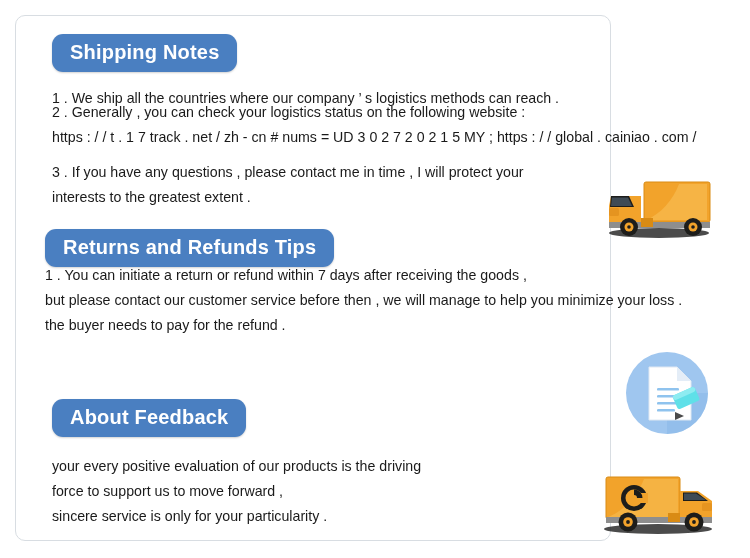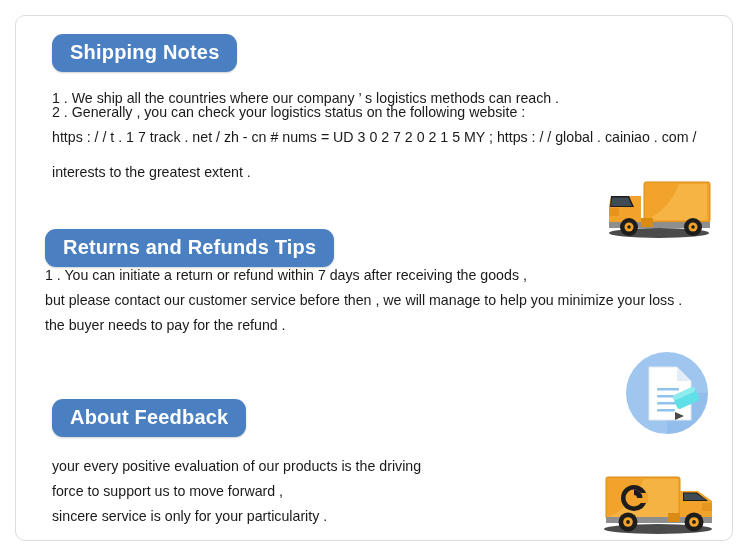--- a/index.html
+++ b/index.html
@@ -10,21 +10,21 @@
     width: 750px;
     height: 558px;
     background: #ffffff;
     font-family: "Liberation Sans", sans-serif;
     overflow: hidden;
   }
   .page {
     position: absolute;
     left: 15px;
     top: 15px;
-    width: 718px;
+    width: 596px;
     height: 526px;
     border: 1px solid #d8dde2;
     border-radius: 10px;
     box-sizing: border-box;
     background: #ffffff;
   }
   .badge {
     display: inline-block;
     background: #4a7fc1;
     color: #ffffff;
@@ -73,20 +73,21 @@
 <body>
 
 <div class="page">
 
   <div class="section" id="sec-shipping">
     <div class="badge">Shipping Notes</div>
     <div class="lines-shipping">
       <div class="body-line">1 . We ship all the countries where our company ’ s logistics methods can reach .</div>
       <div class="body-line">2 . Generally , you can check your logistics status on the following website :</div>
       <div class="body-line">https : / / t . 1 7 track . net / zh - cn # nums = UD 3 0 2 7 2 0 2 1 5 MY ; https : / / global . cainiao . com /</div>
+      <div class="body-line">3 . If you have any questions , please contact me in time , I will protect your</div>
       <div class="body-line">interests  to the greatest extent .</div>
     </div>
   </div>
 
   <div class="section" id="sec-returns">
     <div class="badge">Returns and Refunds Tips</div>
     <div class="lines-returns">
       <div class="body-line">1 . You can initiate a return or refund within 7 days after receiving the goods ,</div>
       <div class="body-line">but  please contact our customer service before then , we will manage to help you  minimize your loss .</div>
       <div class="body-line">the buyer needs to pay  for the refund .</div>

